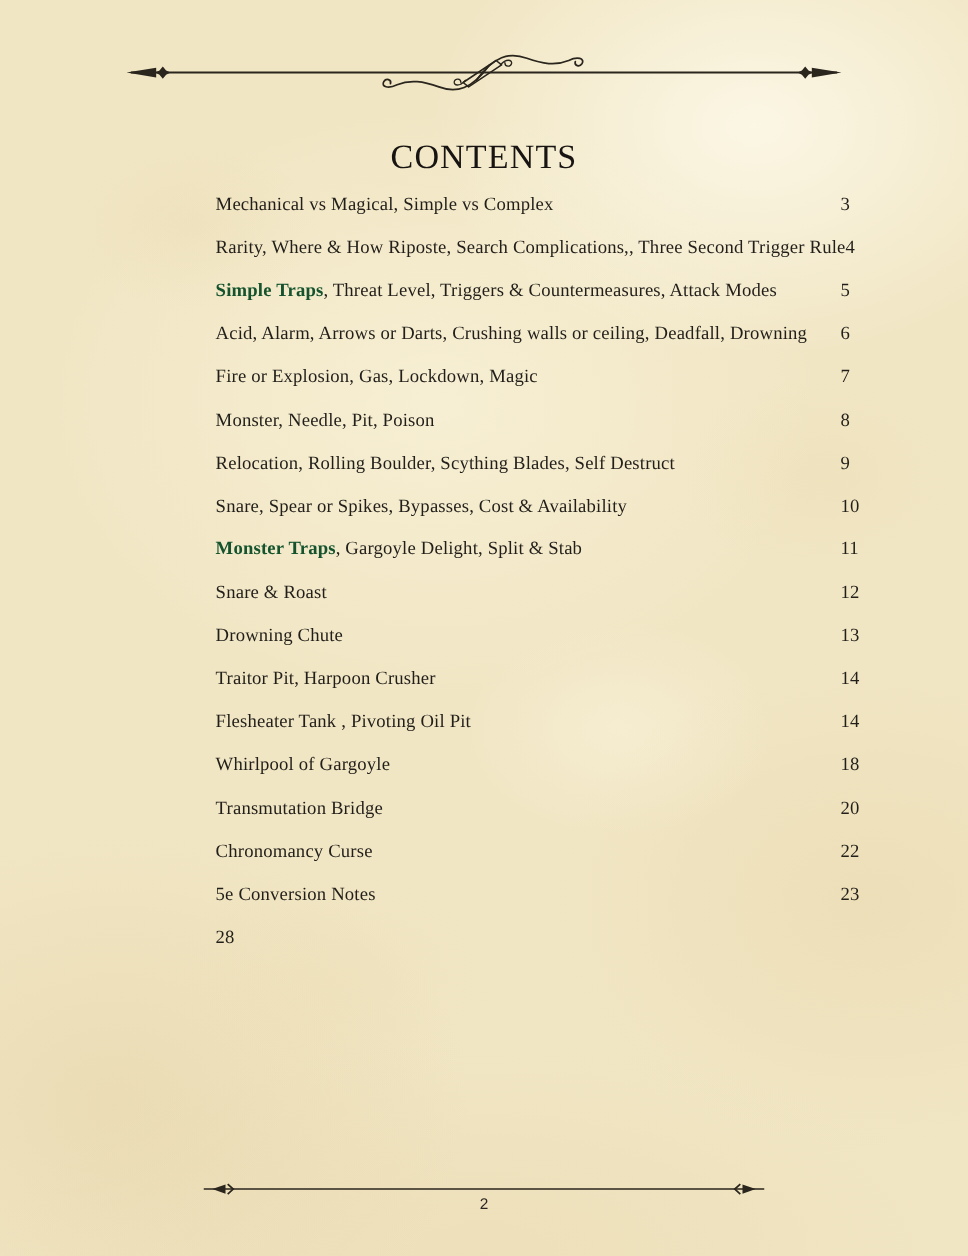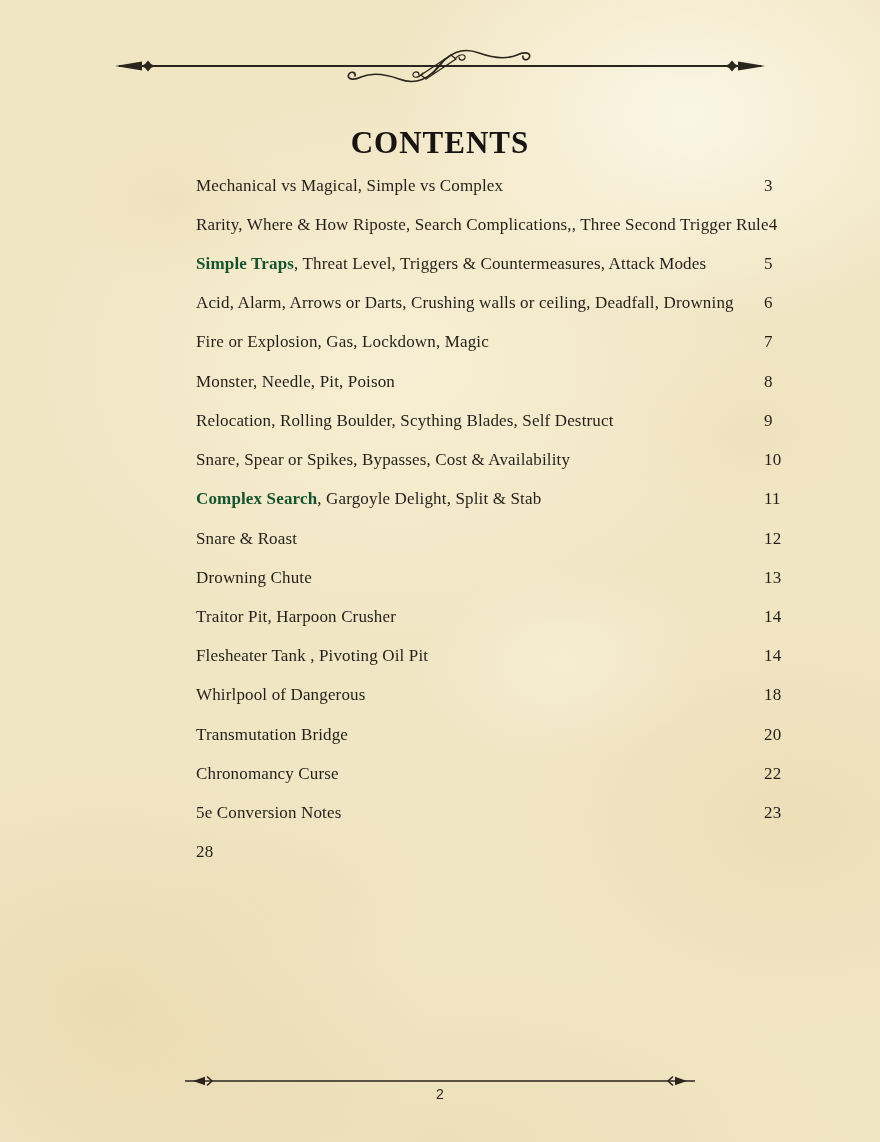--- a/index.html
+++ b/index.html
@@ -27,21 +27,21 @@
       radial-gradient(ellipse 220px 150px at 35% 78%, rgba(236,221,180,0.3), transparent 70%);
   }
   .top-divider { position: absolute; left: 115px; top: 43px; }
   .bottom-divider { position: absolute; left: 185px; top: 1071px; }
   .page-title {
     position: absolute;
     left: 0; right: 0; top: 125px;
     margin: 0;
     text-align: center;
     font-size: 31px;
-    font-weight: 700;
+    font-weight: 400;
     letter-spacing: 1px;
     color: #171411;
   }
   .toc {
     position: absolute;
     left: 155px;
     top: 166px;
     width: 592px;
     margin-left: 41px;
   }
@@ -132,21 +132,21 @@
     <span class="toc-label"><b></b><span>Relocation, Rolling Boulder, Scything Blades, Self Destruct</span></span>
     <span class="toc-page">9</span>
   </div>
 
   <div class="toc-row">
     <span class="toc-label"><b></b><span>Snare, Spear or Spikes, Bypasses, Cost &amp; Availability</span></span>
     <span class="toc-page">10</span>
   </div>
 
   <div class="toc-row">
-    <span class="toc-label"><b>Complex Search</b><span>, Gargoyle Delight, Split &amp; Stab</span></span>
+    <span class="toc-label"><b>Monster Traps</b><span>, Gargoyle Delight, Split &amp; Stab</span></span>
     <span class="toc-page">11</span>
   </div>
 
   <div class="toc-row">
     <span class="toc-label"><b></b><span>Snare &amp; Roast</span></span>
     <span class="toc-page">12</span>
   </div>
 
   <div class="toc-row">
     <span class="toc-label"><b></b><span>Drowning Chute</span></span>
@@ -157,21 +157,21 @@
     <span class="toc-label"><b></b><span>Traitor Pit, Harpoon Crusher</span></span>
     <span class="toc-page">14</span>
   </div>
 
   <div class="toc-row">
     <span class="toc-label"><b></b><span>Flesheater Tank , Pivoting Oil Pit</span></span>
     <span class="toc-page">14</span>
   </div>
 
   <div class="toc-row">
-    <span class="toc-label"><b></b><span>Whirlpool of Dangerous</span></span>
+    <span class="toc-label"><b></b><span>Whirlpool of Gargoyle</span></span>
     <span class="toc-page">18</span>
   </div>
 
   <div class="toc-row">
     <span class="toc-label"><b></b><span>Transmutation Bridge</span></span>
     <span class="toc-page">20</span>
   </div>
 
   <div class="toc-row">
     <span class="toc-label"><b></b><span>Chronomancy Curse</span></span>

